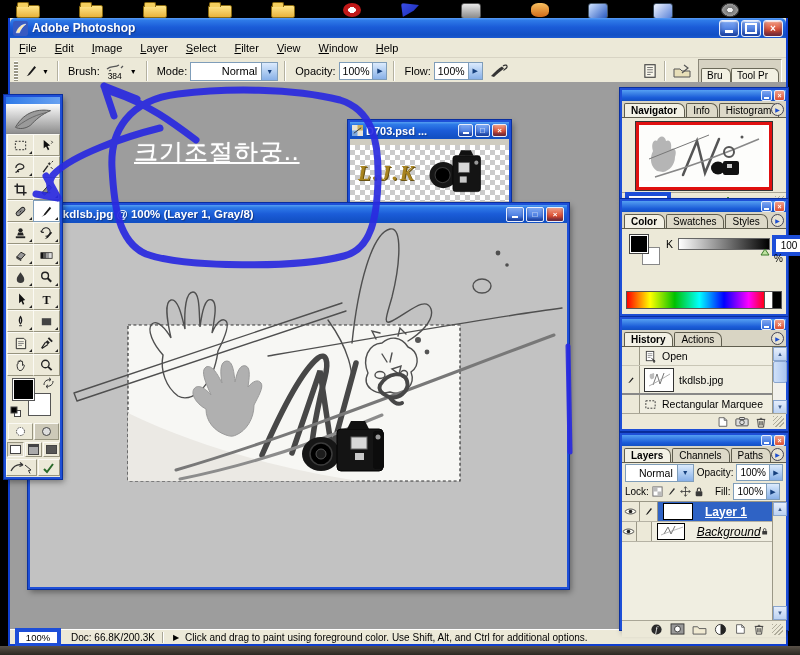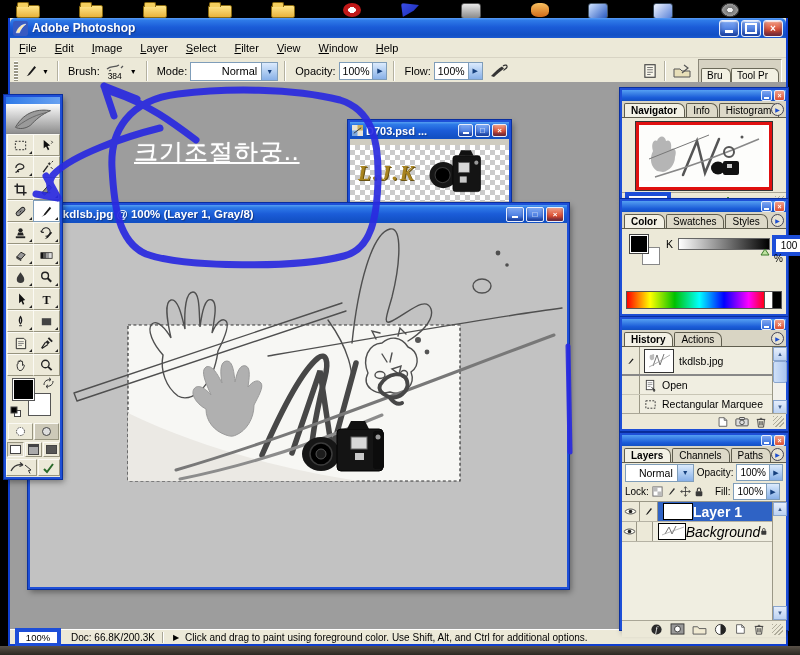--- a/index.html
+++ b/index.html
@@ -142,21 +142,21 @@
   .sbthumb{width:12px;height:20px;background:linear-gradient(90deg,#cfe0f8,#aac6f0);border:1px solid #8aa6cf;border-radius:2px;}
   .hbot{position:absolute;left:0;right:0;bottom:0;height:15px;border-top:1px solid #a9a696;background:#ece9d8;display:flex;align-items:center;justify-content:flex-end;gap:6px;padding-right:2px;}
   
   #p-layers{top:433px;height:197px;}
   .lrow1{display:flex;align-items:center;height:19px;padding:0 3px;gap:3px;}
   .llab{font-size:10px;}
   .llist{position:relative;background:#f0eee1;border-top:1px solid #9a9786;height:118px;}
   .lay{display:flex;align-items:center;height:19px;border-bottom:1px solid #b5b2a4;}
   .lcell{width:17px;align-self:stretch;border-right:1px solid #9a9786;background:#ece9d8;display:flex;align-items:center;justify-content:center;}
   .lay .lthumb{width:28px;height:15px;border:1px solid #000;margin-left:5px;background:#fff;}
-  .lay .lname{font-size:14px;margin-left:0;flex:1;}
+  .lay .lname{font-size:12px;margin-left:12px;flex:1;text-decoration:underline;}
   .lay.sel{background:#2f63c5;}
   .lay.sel .lname{color:#fff;font-weight:bold;}
   .lsb{position:absolute;right:0;top:0;bottom:0;width:13px;background:#ece9d8;border-left:1px solid #9a9786;display:flex;flex-direction:column;justify-content:space-between;}
   .lbot{display:flex;align-items:center;height:16px;border-top:1px solid #a9a696;background:#ece9d8;justify-content:flex-end;gap:7px;padding-right:3px;}
   
   #anno{position:absolute;left:0;top:0;z-index:50;pointer-events:none;}
   .ktext{position:absolute;z-index:51;color:#fff;font-size:24px;letter-spacing:1px;pointer-events:none;text-shadow:0 0 1px #fff;text-decoration:underline;}
 </style>
 </head>
 <body>
@@ -655,43 +655,43 @@
           <div class="mindash"></div>
         </div>
       <div class="pbtn r">×</div>
     </div>
     <div class="tabrow">
       <div class="ptab act">History</div>
       <div class="ptab">Actions</div>
       <div class="pmenu">▶</div>
     </div>
     <div class="hbody" style="height:67px;">
+      <div class="hrow" style="height:18px;">
+        <div class="hcell"></div>
+        <svg width="13" height="13" viewBox="0 0 14 14" style="margin-left:4px;">
+            <rect x="2.5" y="1.5" width="8" height="10" fill="#fff" stroke="#444"></rect>
+            <path d="M4,4 h5 M4,6 h5 M4,8 h3" stroke="#888" stroke-width=".9"></path>
+            <path d="M8,9 l4,3 -1.8,.4 1,1.6" fill="none" stroke="#222"></path>
+          </svg>
+        <span class="hname">Open</span>
+      </div>
       <div class="hrow" style="height:27px;border-bottom:2px double #888;">
         <div class="hcell">
           <svg width="11" height="11" viewBox="0 0 16 16">
               <path d="M4,13 C5.5,12.3 6,12 6.4,10.8 L11,5 L12.5,6.2 L7.5,12 C6.3,12.8 5.5,13.2 4,13 Z" fill="#1a1a1a"></path>
             </svg>
         </div>
         <div class="hthumb">
           <svg width="26" height="20" viewBox="0 0 26 20">
               <path d="M8,16 L12,5 L15,15 L19,4" stroke="#777" fill="none"></path>
               <path d="M4,17 C12,13 20,8 25,5" stroke="#999" stroke-width=".8" fill="none"></path>
               <path d="M5,9 C4,6 5,4 7,5 C8,3 10,4 9,7 C10,8 8,11 6,10 Z" fill="#bbb"></path>
             </svg>
         </div>
         <span class="hname">tkdlsb.jpg</span>
-      </div>
-      <div class="hrow" style="height:18px;">
-        <div class="hcell"></div>
-        <svg width="13" height="13" viewBox="0 0 14 14" style="margin-left:4px;">
-            <rect x="2.5" y="1.5" width="8" height="10" fill="#fff" stroke="#444"></rect>
-            <path d="M4,4 h5 M4,6 h5 M4,8 h3" stroke="#888" stroke-width=".9"></path>
-            <path d="M8,9 l4,3 -1.8,.4 1,1.6" fill="none" stroke="#222"></path>
-          </svg>
-        <span class="hname">Open</span>
       </div>
       <div class="hrow" style="height:18px;">
         <div class="hcell"></div>
         <svg width="13" height="13" viewBox="0 0 14 14" style="margin-left:4px;">
             <rect x="2" y="3" width="10" height="8" fill="none" stroke="#333" stroke-dasharray="2 1.5"></rect>
           </svg>
         <span class="hname">Rectangular Marquee</span>
       </div>
       <div class="hsb">
         <div class="sbbtn">▲</div>

